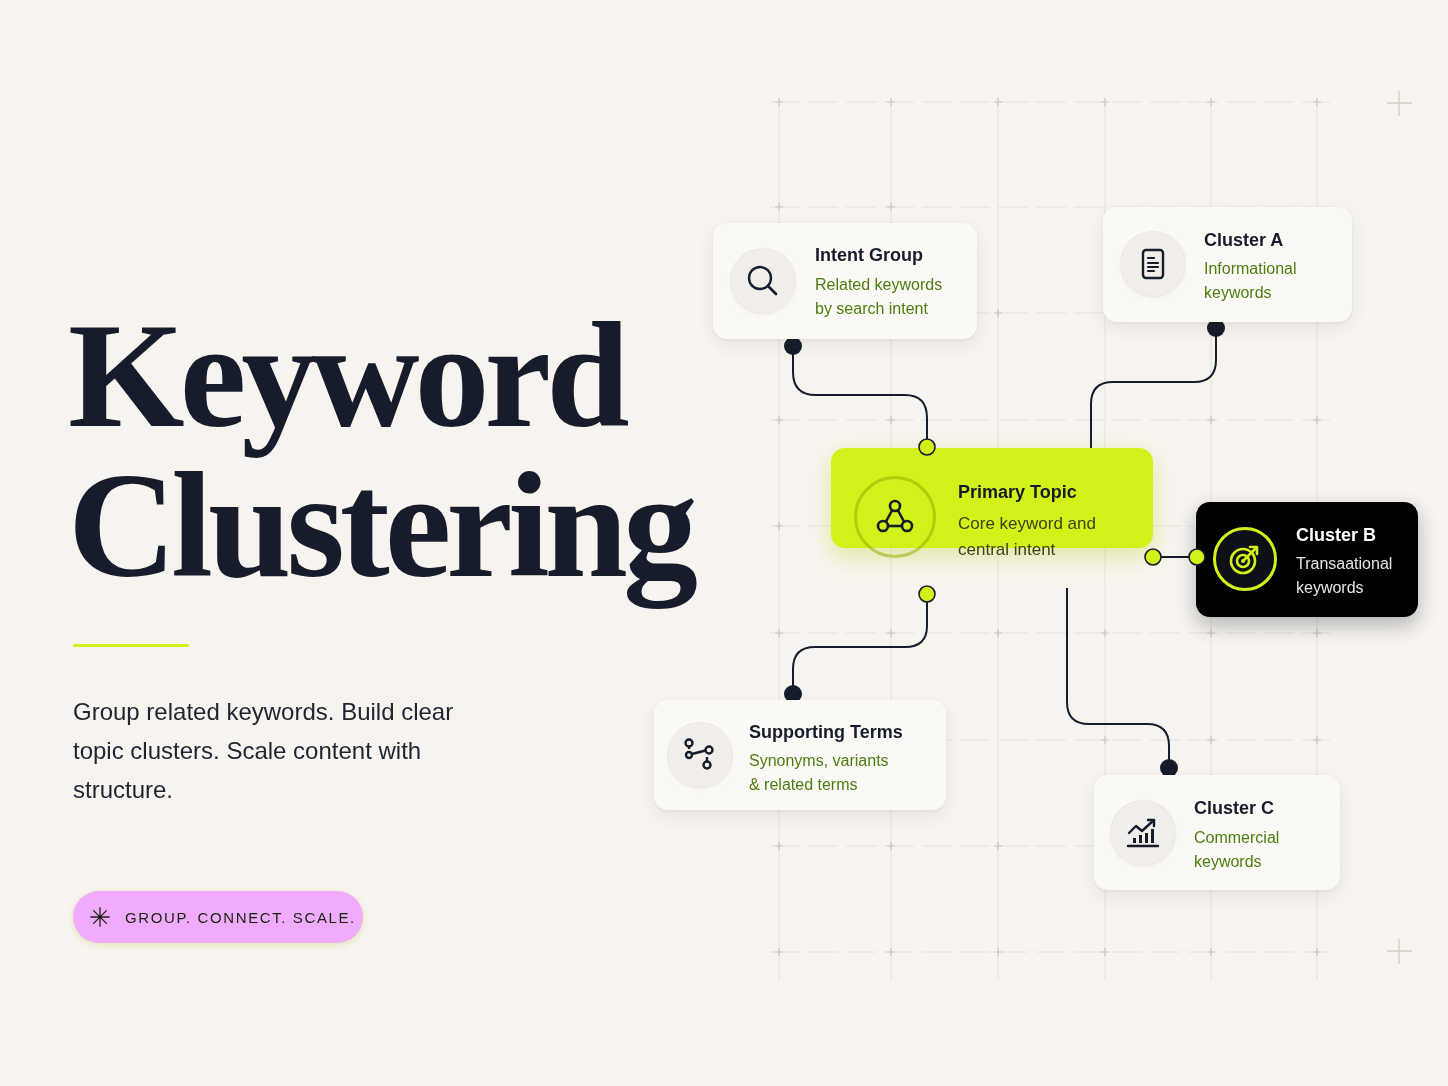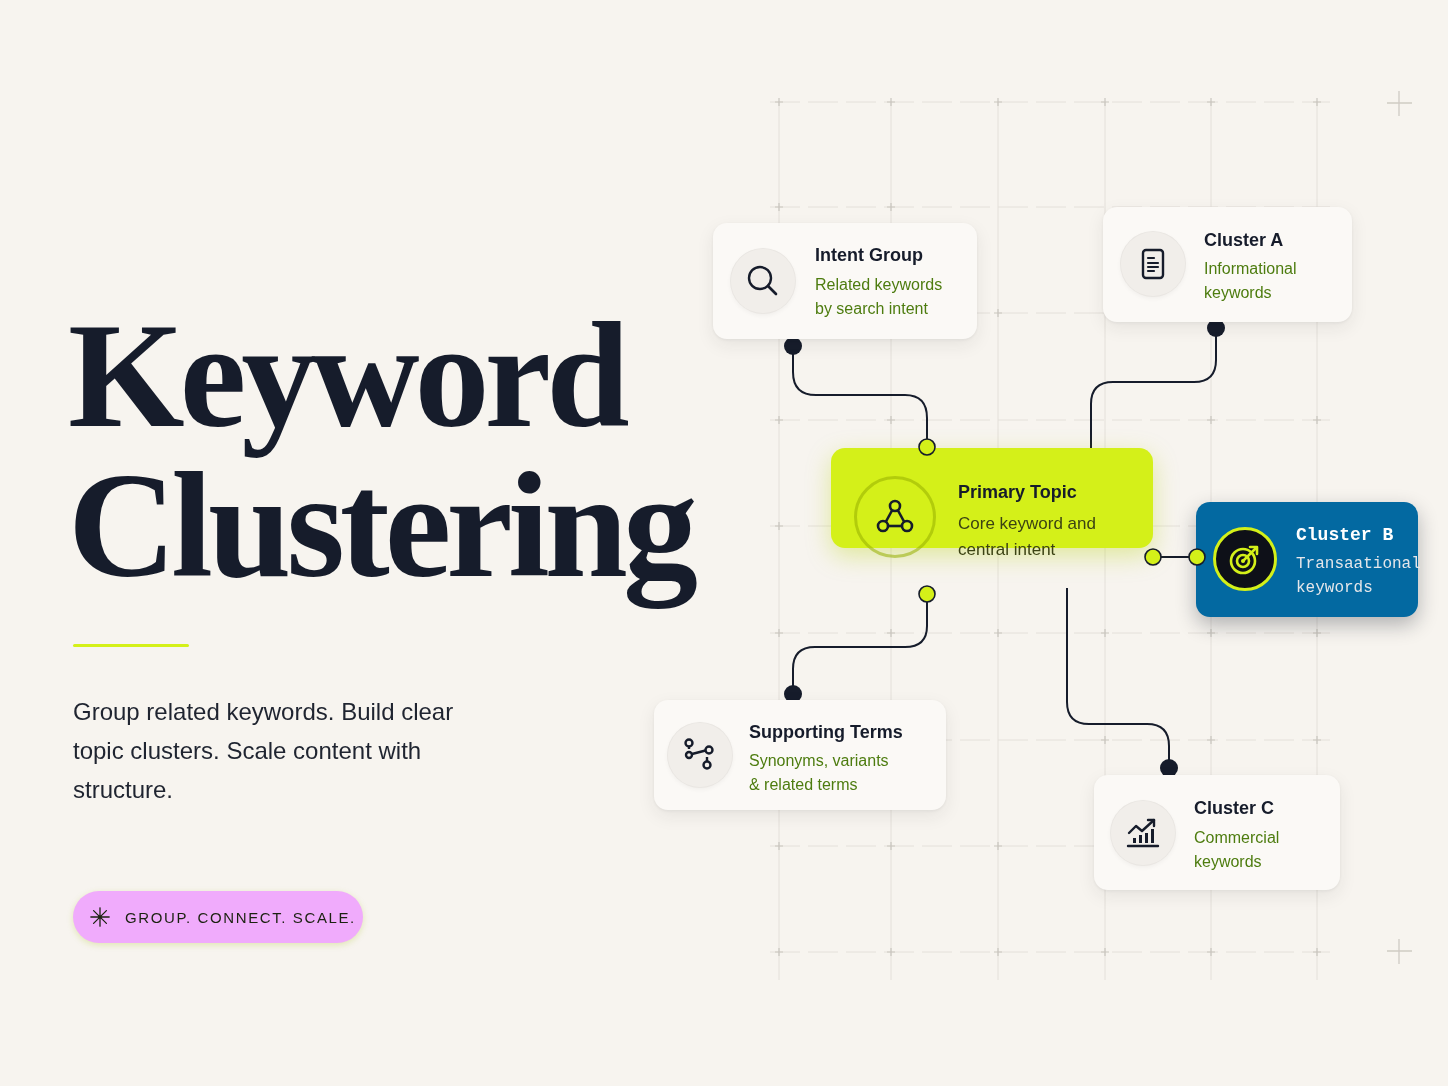--- a/index.html
+++ b/index.html
@@ -65,21 +65,21 @@
     position: absolute; font-size: 16px; line-height: 24px; color: #4d7c0f;
     white-space: pre-line;
   }
   .card-primary { background: #d4f019; box-shadow: 0 8px 24px rgba(180,210,0,0.35); }
   .card-primary .icon-circle {
     background: transparent; box-shadow: none;
     border: 3px solid rgba(150,175,0,0.55);
     width: 82px; height: 82px;
   }
   .card-primary .sub { color: #3b4213; font-size: 17px; line-height: 26px; }
-  .card-dark { background: #0369a1; box-shadow: 0 8px 20px rgba(20,25,40,0.3); font-family: Liberation Mono, monospace; }
+  .card-dark { background: #000000; box-shadow: 0 8px 20px rgba(20,25,40,0.3); }
   .card-dark .icon-circle {
     background: #0e1018; box-shadow: none; border: 3px solid #d4f019;
     width: 64px; height: 64px;
   }
   .card-dark .title { color: #ffffff; }
   .card-dark .sub { color: #e4e6ea; }
 
   .connectors { position: absolute; left: 0; top: 0; width: 1448px; height: 1086px; pointer-events: none; }
 </style>
 </head>

